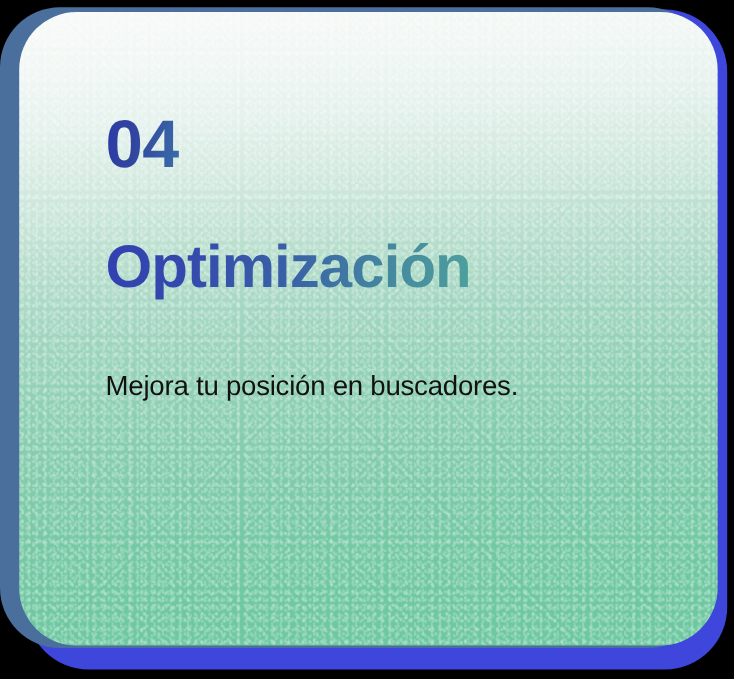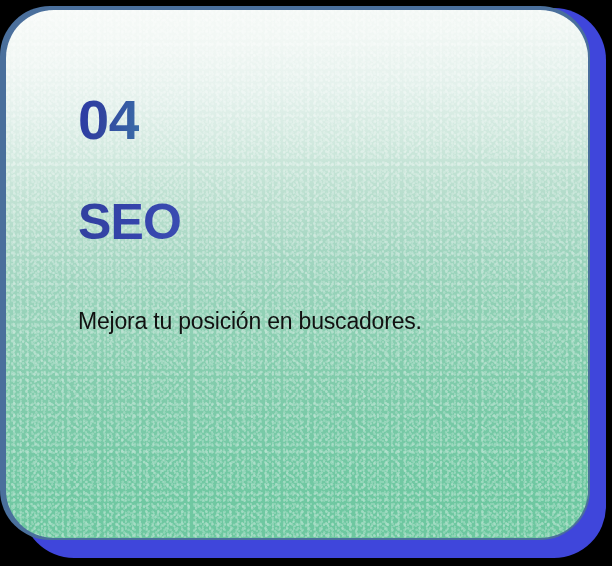--- a/index.html
+++ b/index.html
@@ -43,21 +43,21 @@
     top: 6px;
     width: 590px;
     height: 534px;
     border-radius: 50px;
     background: #4a6f9c;
   }
 
   
   .card {
     position: absolute;
-    left: 6px;
+    left: 16px;
     top: 10px;
     width: 582px;
     height: 528px;
     border-radius: 48px;
     overflow: hidden;
     background:
       linear-gradient(
         176deg,
         #f7faf8 0%,
         #f1f7f4 9%,
@@ -168,20 +168,20 @@
 
   <div class="card">
 
     <div class="card-noise"></div>
 
     <div class="card-content">
 
       <div class="eyebrow-number">04</div>
 
       <h2 class="card-title">
-        <span class="title-line-2">SEO</span>
+        <span class="title-line-1">Optimización</span>
       </h2>
 
       <p class="card-description">Mejora tu posición en buscadores.</p>
 
     </div>
   </div>
 </div>
 
 </body></html>

